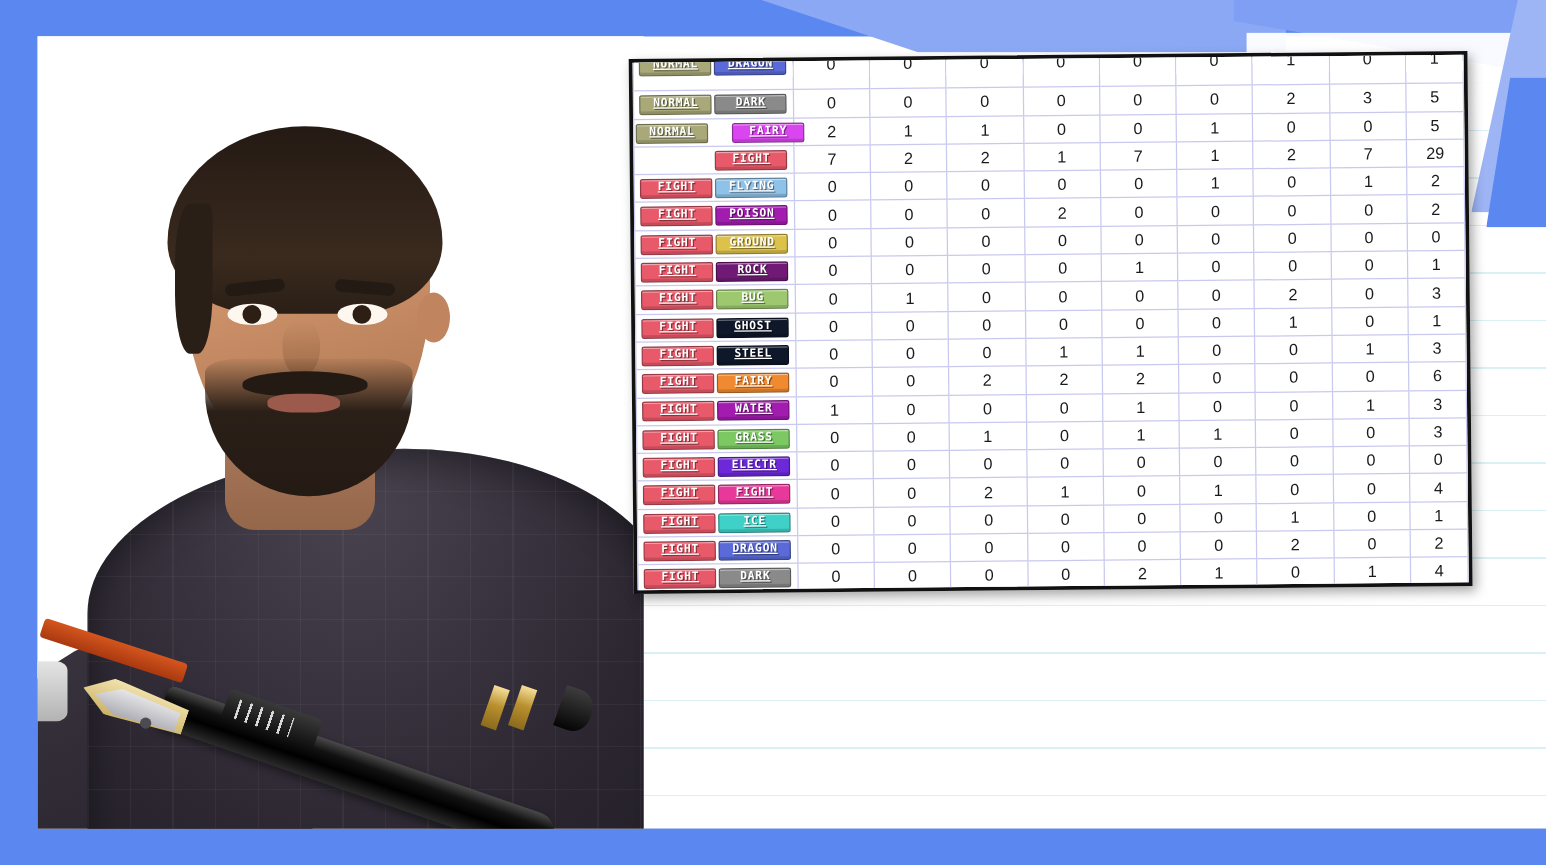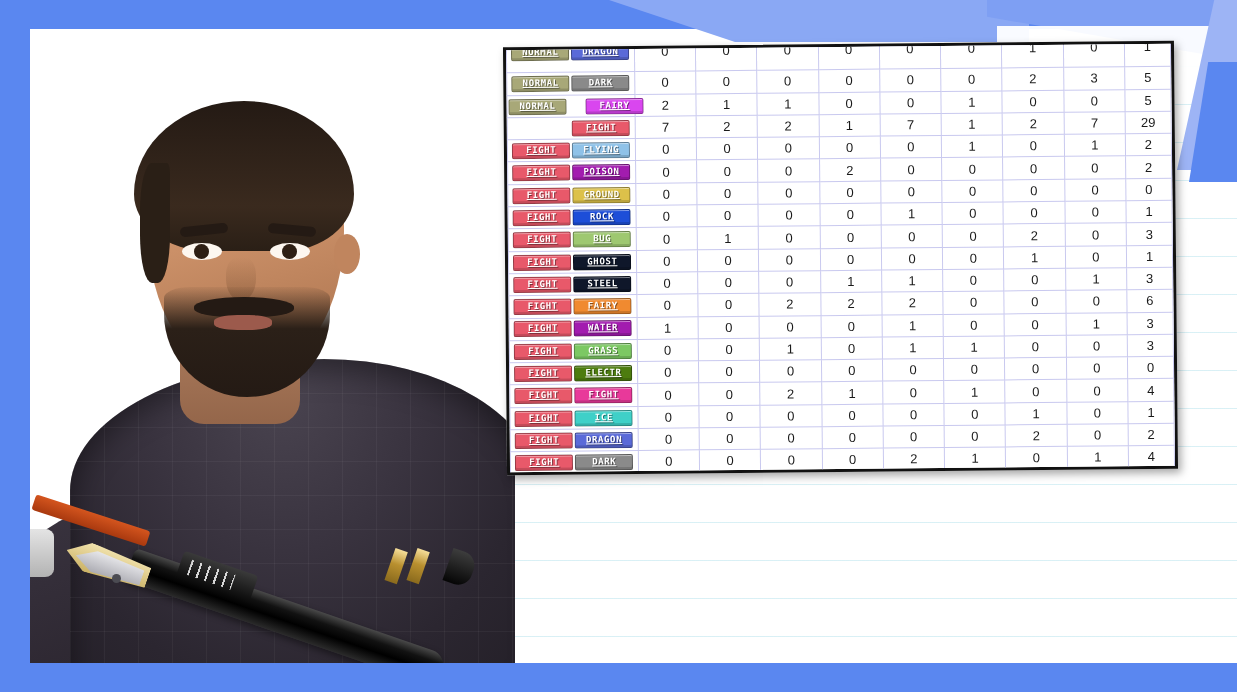--- a/index.html
+++ b/index.html
@@ -389,21 +389,21 @@
             <td class="num">0</td>
             <td class="num">0</td>
             <td class="num">0</td>
             <td class="num">0</td>
             <td class="num">0</td>
             <td class="num">0</td>
             <td class="num">0</td>
             <td class="total">0</td>
           </tr>
           <tr>
-            <td class="label-cell"><span class="badge" style="background: rgb(232, 89, 106);">FIGHT</span><span class="badge" style="background: #1d4ed8;">ROCK</span></td>
+            <td class="label-cell"><span class="badge" style="background: rgb(232, 89, 106);">FIGHT</span><span class="badge" style="background: #701a75;">ROCK</span></td>
             <td class="num">0</td>
             <td class="num">0</td>
             <td class="num">0</td>
             <td class="num">0</td>
             <td class="num">1</td>
             <td class="num">0</td>
             <td class="num">0</td>
             <td class="num">0</td>
             <td class="total">1</td>
           </tr>
@@ -473,21 +473,21 @@
             <td class="num">0</td>
             <td class="num">1</td>
             <td class="num">0</td>
             <td class="num">1</td>
             <td class="num">1</td>
             <td class="num">0</td>
             <td class="num">0</td>
             <td class="total">3</td>
           </tr>
           <tr>
-            <td class="label-cell"><span class="badge" style="background: rgb(232, 89, 106);">FIGHT</span><span class="badge" style="background: #4d7c0f;">ELECTR</span></td>
+            <td class="label-cell"><span class="badge" style="background: rgb(232, 89, 106);">FIGHT</span><span class="badge" style="background: #6d28d9;">ELECTR</span></td>
             <td class="num">0</td>
             <td class="num">0</td>
             <td class="num">0</td>
             <td class="num">0</td>
             <td class="num">0</td>
             <td class="num">0</td>
             <td class="num">0</td>
             <td class="num">0</td>
             <td class="total">0</td>
           </tr>

